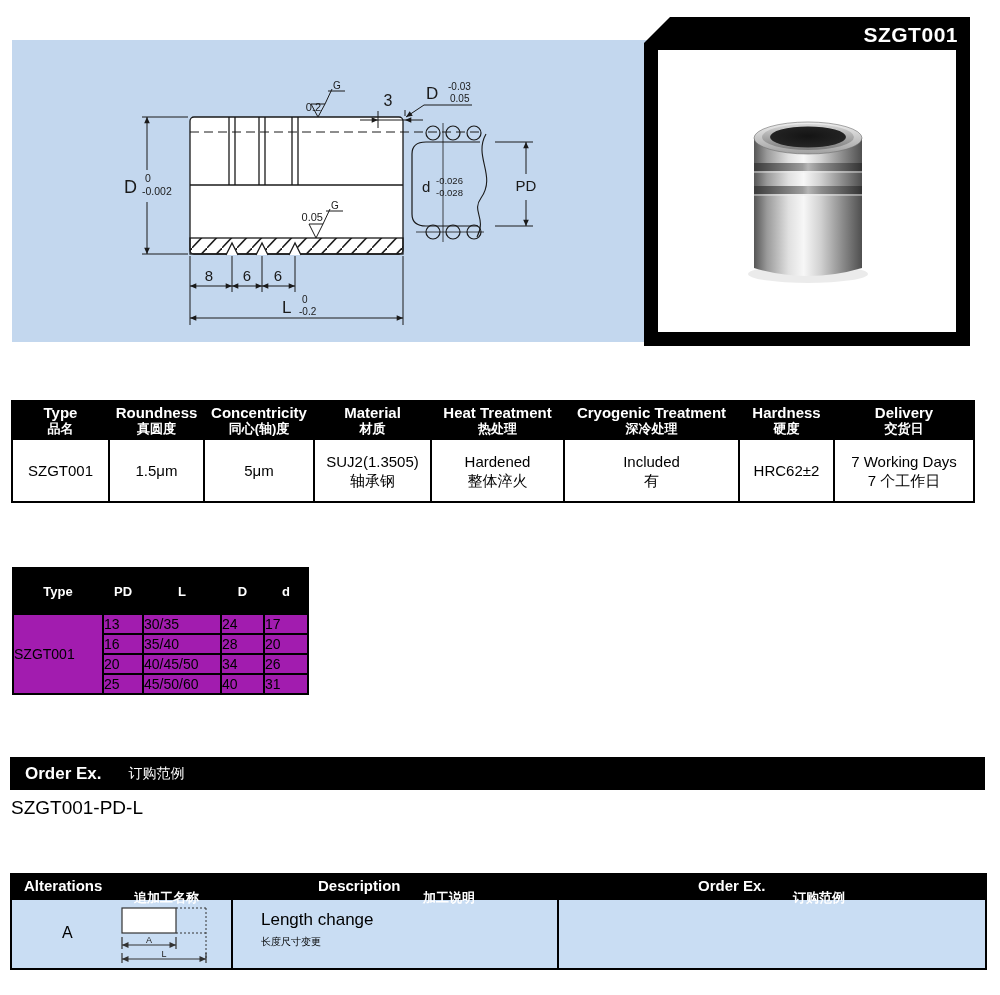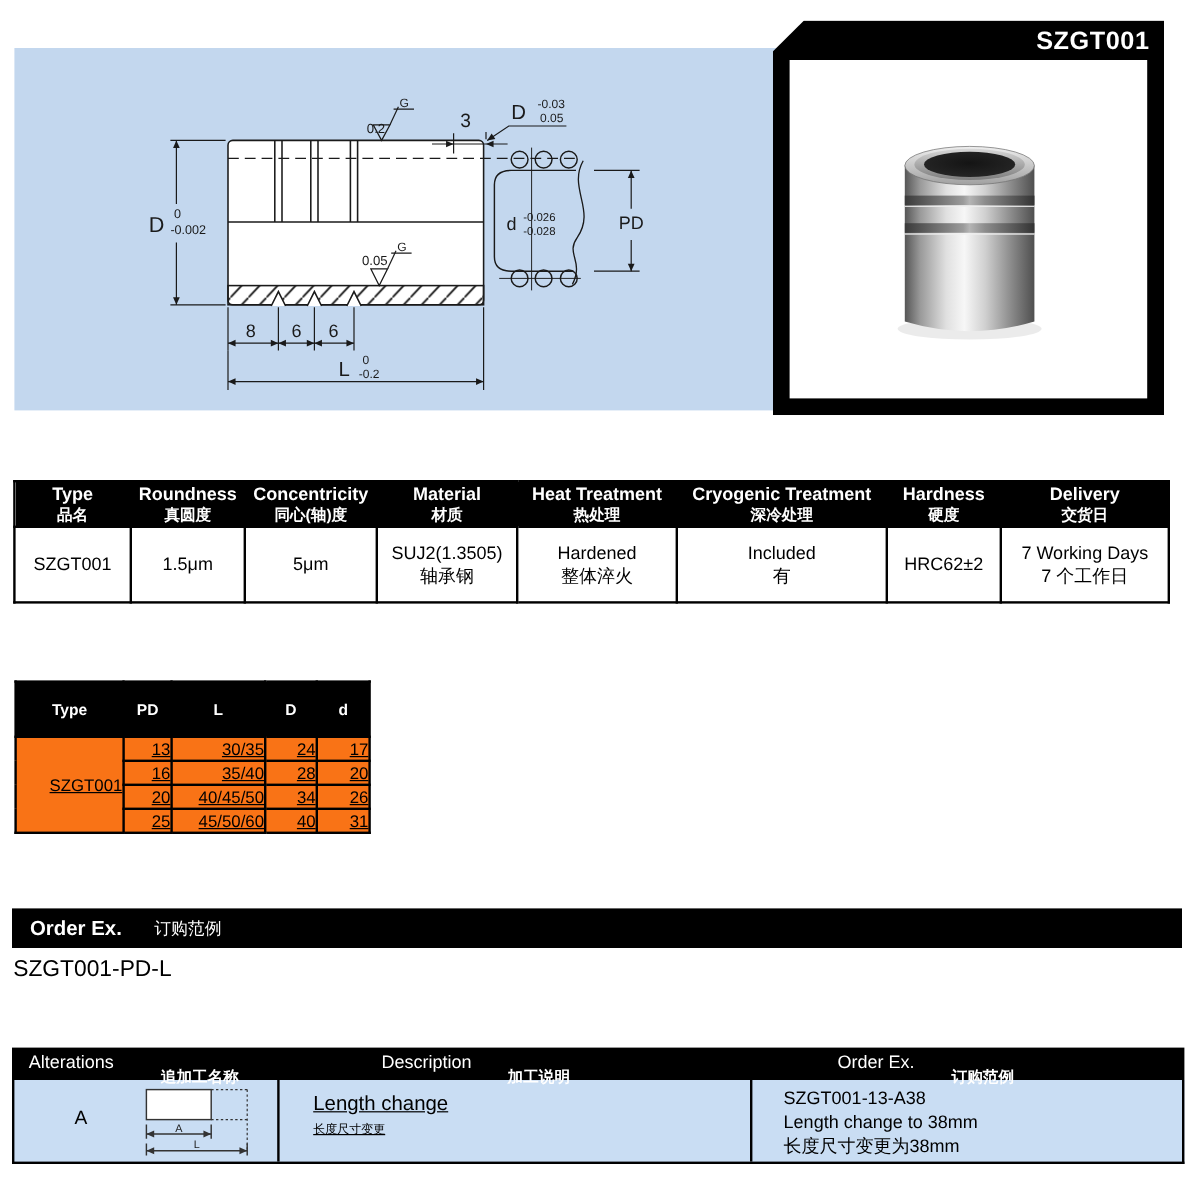--- a/index.html
+++ b/index.html
@@ -52,49 +52,49 @@
   .h-zh{font-size:13px;font-weight:bold;line-height:15px;}
   .cell-line{line-height:19px;}
 
   
   .size{position:absolute;left:12px;top:567px;width:295px;}
   .size th{
     background:var(--panel-black);color:#fff;font-size:13px;font-weight:bold;
     height:46px;border:2px solid #000;padding:0;
   }
   .size td{
-    background:#f97316;border:2px solid #000;font-size:14px;height:16px;
-    line-height:16px;text-align:right;padding:1px 0;text-decoration:underline;
+    background:#a21caf;border:2px solid #000;font-size:14px;height:16px;
+    line-height:16px;text-align:left;padding:1px 0;
   }
 
   
   .order-bar{
     position:absolute;left:10px;top:757px;width:975px;height:33px;
     background:var(--panel-black);color:#fff;display:flex;align-items:center;
   }
   .order-bar .en{font-size:17px;font-weight:bold;margin-left:15px;}
   .order-bar .zh{font-size:14px;margin-left:27px;}
   .order-value{position:absolute;left:11px;top:797px;font-size:19px;}
 
   
   .alt{position:absolute;left:10px;top:873px;width:977px;}
   .alt-header{position:relative;height:27px;background:var(--panel-black);color:#fff;}
   .alt-header span{position:absolute;top:16px;font-size:13px;font-weight:bold;}
-  .alt-header .b{font-weight:normal;font-size:15px;top:4px;}
+  .alt-header .b{font-weight:bold;font-size:15px;top:4px;}
   .ah-alt-en{left:14px;}  .ah-alt-zh{left:124px;}
   .ah-desc-en{left:308px;} .ah-desc-zh{left:413px;}
   .ah-ord-en{left:688px;}  .ah-ord-zh{left:783px;}
   .alt-body{
     display:flex;height:70px;background:var(--alt-row-bg);
     border:2px solid #000;border-top:none;
   }
   .alt-c1{width:221px;border-right:2px solid #000;position:relative;}
   .alt-c1 .code{position:absolute;left:50px;top:24px;font-size:16px;}
   .alt-c1 svg{position:absolute;left:106px;top:1px;}
-  .alt-c2{width:394px;border-right:2px solid #000;padding:10px 0 0 28px;text-decoration:underline;}
+  .alt-c2{width:326px;border-right:2px solid #000;padding:10px 0 0 28px;}
   .alt-c2 .l1{font-size:17px;line-height:20px;}
   .alt-c2 .l2{font-size:10px;line-height:20px;margin-top:2px;}
   .alt-c3{flex:1;padding:6px 0 0 26px;}
   .alt-c3 div{font-size:15px;line-height:20px;}
 </style>
 </head>
 <body>
 
 <div class="page">
 
@@ -415,21 +415,16 @@
             </marker>
           </defs>
           <text x="31" y="42" font-size="9" text-anchor="middle" fill="#222">A</text>
           <text x="46" y="56" font-size="9" text-anchor="middle" fill="#222">L</text>
         </svg>
       </div>
       <div class="alt-c2">
         <div class="l1">Length change</div>
         <div class="l2">长度尺寸变更</div>
       </div>
-      <div class="alt-c3">
-        <div>SZGT001-13-A38</div>
-        <div>Length change to 38mm</div>
-        <div>长度尺寸变更为38mm</div>
-      </div>
     </div>
   </div>
 
 </div>
 
 </body></html>

